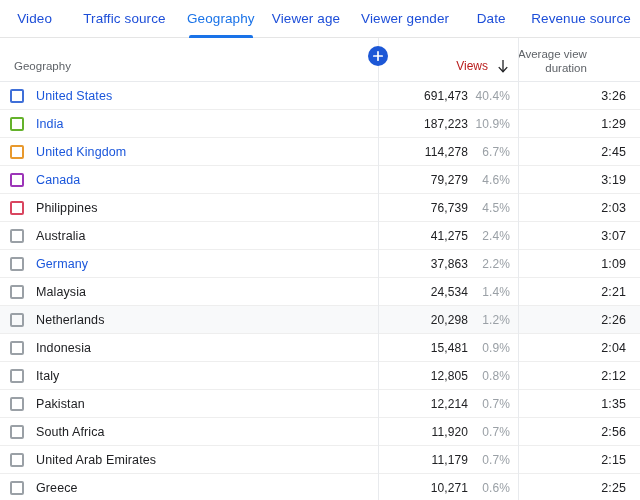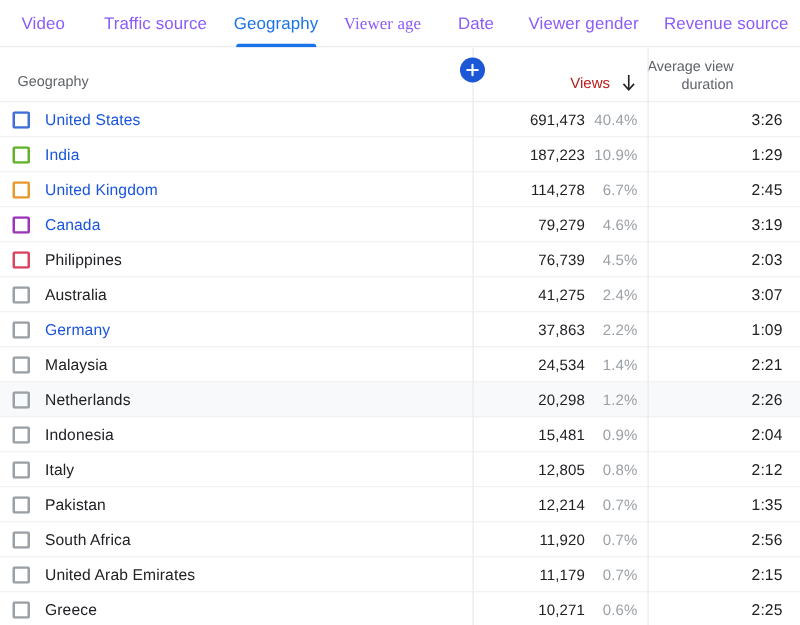--- a/index.html
+++ b/index.html
@@ -23,29 +23,29 @@
     border-bottom: 1px solid #e5e5e5;
   }
 
   .tab {
     position: relative;
     height: 38px;
     display: flex;
     align-items: center;
     justify-content: center;
     font-size: 13.5px;
-    color: #8b5cf6;
+    color: #1d4ed8;
     letter-spacing: 0.1px;
     cursor: pointer;
     white-space: nowrap;
   }
   .tab-video        { width: 74px; }
   .tab-traffic      { width: 118px; }
   .tab-geography    { width: 88px; }
-  .tab-viewerage    { width: 94px; font-family: Liberation Serif, serif; }
+  .tab-viewerage    { width: 94px; }
   .tab-viewergender { width: 118px; }
   .tab-date         { width: 66px; }
   .tab-revenue      { width: 126px; }
 
   .tab.active { color: #1a73e8; font-weight: 500; }
   .tab.active::after {
     content: "";
     position: absolute;
     left: 9px;
     right: 9px;
@@ -226,25 +226,25 @@
     </div>
     <div class="tab tab-traffic">
       <span>Traffic source</span>
     </div>
     <div class="tab tab-geography active">
       <span>Geography</span>
     </div>
     <div class="tab tab-viewerage">
       <span>Viewer age</span>
     </div>
+    <div class="tab tab-viewergender">
+      <span>Viewer gender</span>
+    </div>
     <div class="tab tab-date">
       <span>Date</span>
-    </div>
-    <div class="tab tab-viewergender">
-      <span>Viewer gender</span>
     </div>
     <div class="tab tab-revenue">
       <span>Revenue source</span>
     </div>
   </div>
 
 <div class="table">
 
   <div class="vdiv vdiv-1"></div>
   <div class="vdiv vdiv-2"></div>

